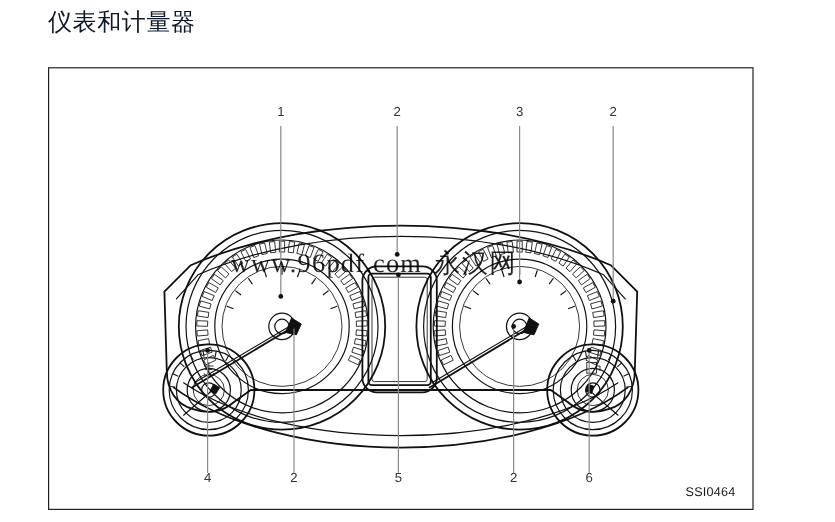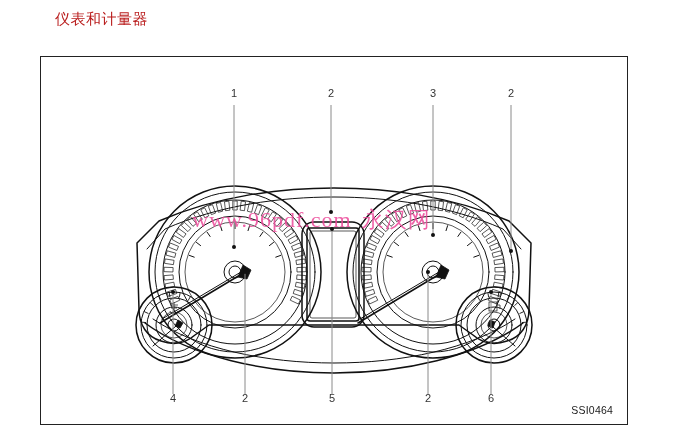--- a/index.html
+++ b/index.html
@@ -9,25 +9,25 @@
   }
   body {
     width: 696px;
     height: 435px;
     position: relative;
     font-family: "Liberation Sans", "DejaVu Sans", sans-serif;
     overflow: hidden;
   }
   #page-title {
     position: absolute;
-    left: 55px;
+    left: 40px;
     top: 8px;
-    font-size: 15px;
+    font-size: 20px;
     line-height: 22px;
-    color: #b91c1c;
+    color: #0f172a;
     letter-spacing: 0.5px;
     white-space: nowrap;
   }
   #figure-frame {
     position: absolute;
     left: 40px;
     top: 56px;
     width: 588px;
     height: 369px;
     border: 1.5px solid #222222;
@@ -51,21 +51,21 @@
     letter-spacing: 0.2px;
     text-align: center;
   }
   .wm {
     position: absolute;
     top: 205px;
     left: 0;
     width: 623px;
     text-align: center;
     font-size: 22px;
-    color: #ec4899;
+    color: #000000;
     opacity: 0.85;
     letter-spacing: 1px;
     pointer-events: none;
     white-space: nowrap;
     font-family: "Liberation Serif", "DejaVu Serif", serif;
   }
   .wm .wm-cn {
     font-family: "DejaVu Sans", sans-serif;
     padding-left: 10px;
   }

